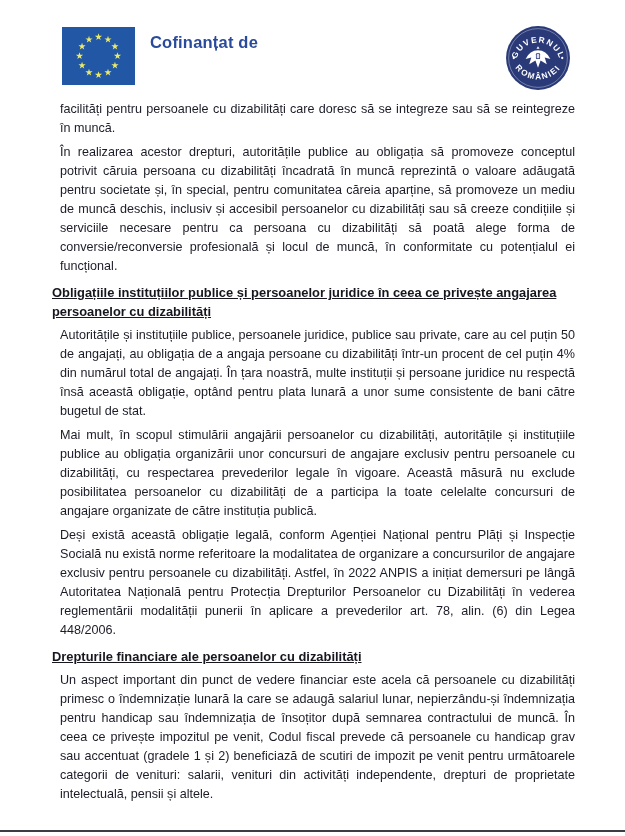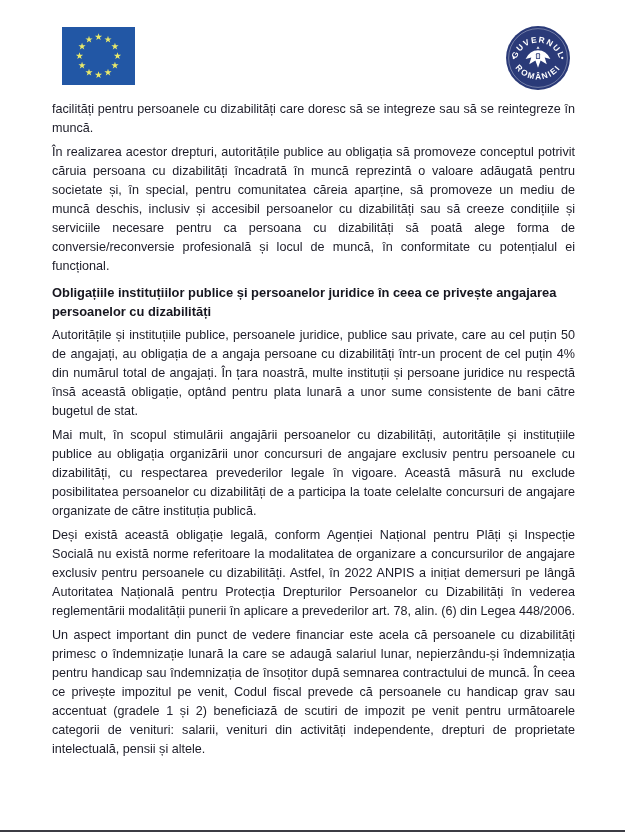--- a/index.html
+++ b/index.html
@@ -34,32 +34,33 @@
     font-family:"Liberation Sans",sans-serif;
     font-size:8px;font-weight:bold;
     letter-spacing:1.4px;
     fill:#ffffff;
   }
   
   .content{
     padding:9px 50px 0 52px;
   }
   .content p{
-    margin:0 0 5px 0;
+    margin:0 0 5px 8px;
     font-size:12.6px;
     line-height:19px;
     text-align:justify;
   }
   .content h2{
     margin:7px 0 5px 0;
     font-size:12.9px;
     line-height:19px;
     font-weight:bold;
     text-align:left;
     color:#16161f;
+    text-decoration:underline;
   }
   .bottom-rule{
     position:absolute;
     left:0;right:0;
     top:830px;
     height:2px;
     background:#3c3c44;
   }
 </style>
 </head>
@@ -84,20 +85,21 @@
         <use href="#eustar" transform="translate(52.95,38.5)"></use>
         <use href="#eustar" transform="translate(46,45.45)"></use>
         <use href="#eustar" transform="translate(36.5,48)"></use>
         <use href="#eustar" transform="translate(27,45.45)"></use>
         <use href="#eustar" transform="translate(20.05,38.5)"></use>
         <use href="#eustar" transform="translate(17.5,29)"></use>
         <use href="#eustar" transform="translate(20.05,19.5)"></use>
         <use href="#eustar" transform="translate(27,12.55)"></use>
       </svg>
       <div class="eu-text">
+        <div>Cofinanțat de</div>
       </div>
     </div>
 
     <svg class="gov-logo" viewBox="0 0 64 64" xmlns="http://www.w3.org/2000/svg">
       <defs>
         <path id="sealTopArc" d="M 11,34 A 21.5,21.5 0 0 1 53,34" fill="none"></path>
         <path id="sealBottomArc" d="M 5.5,31 A 27,27 0 0 0 58.5,31" fill="none"></path>
       </defs>
       <circle cx="32" cy="32" r="31" fill="#2a3a78"></circle>
       <circle cx="32" cy="32" r="28.5" fill="none" stroke="#ffffff" stroke-width="0.6" opacity="0.55"></circle>
@@ -120,18 +122,19 @@
 
   </header>
 
   <main class="content">
     <p>facilități pentru persoanele cu dizabilități care doresc să se integreze sau să se reintegreze în muncă.</p>
     <p>În realizarea acestor drepturi, autoritățile publice au obligația să promoveze conceptul potrivit căruia persoana cu dizabilități încadrată în muncă reprezintă o valoare adăugată pentru societate și, în special, pentru comunitatea căreia aparține, să promoveze un mediu de muncă deschis, inclusiv și accesibil persoanelor cu dizabilități sau să creeze condițiile și serviciile necesare pentru ca persoana cu dizabilități să poată alege forma de conversie/reconversie profesională și locul de muncă, în conformitate cu potențialul ei funcțional.</p>
     <h2>Obligațiile instituțiilor publice și persoanelor juridice în ceea ce privește angajarea persoanelor cu dizabilități</h2>
     <p>Autoritățile și instituțiile publice, persoanele juridice, publice sau private, care au cel puțin 50 de angajați, au obligația de a angaja persoane cu dizabilități într-un procent de cel puțin 4% din numărul total de angajați. În țara noastră, multe instituții și persoane juridice nu respectă însă această obligație, optând pentru plata lunară a unor sume consistente de bani către bugetul de stat.</p>
     <p>Mai mult, în scopul stimulării angajării persoanelor cu dizabilități, autoritățile și instituțiile publice au obligația organizării unor concursuri de angajare exclusiv pentru persoanele cu dizabilități, cu respectarea prevederilor legale în vigoare. Această măsură nu exclude posibilitatea persoanelor cu dizabilități de a participa la toate celelalte concursuri de angajare organizate de către instituția publică.</p>
     <p>Deși există această obligație legală, conform Agenției Național pentru Plăți și Inspecție Socială nu există norme referitoare la modalitatea de organizare a concursurilor de angajare exclusiv pentru persoanele cu dizabilități. Astfel, în 2022 ANPIS a inițiat demersuri pe lângă Autoritatea Națională pentru Protecția Drepturilor Persoanelor cu Dizabilități în vederea reglementării modalității punerii în aplicare a prevederilor art. 78, alin. (6) din Legea 448/2006.</p>
+    <h2>Drepturile financiare ale persoanelor cu dizabilități</h2>
     <p>Un aspect important din punct de vedere financiar este acela că persoanele cu dizabilități primesc o îndemnizație lunară la care se adaugă salariul lunar, nepierzându-și îndemnizația pentru handicap sau îndemnizația de însoțitor după semnarea contractului de muncă. În ceea ce privește impozitul pe venit, Codul fiscal prevede că persoanele cu handicap grav sau accentuat (gradele 1 și 2) beneficiază de scutiri de impozit pe venit pentru următoarele categorii de venituri: salarii, venituri din activități independente, drepturi de proprietate intelectuală, pensii și altele.</p>
   </main>
 
   <div class="bottom-rule"></div>
 
 </div>
 
 </body></html>

